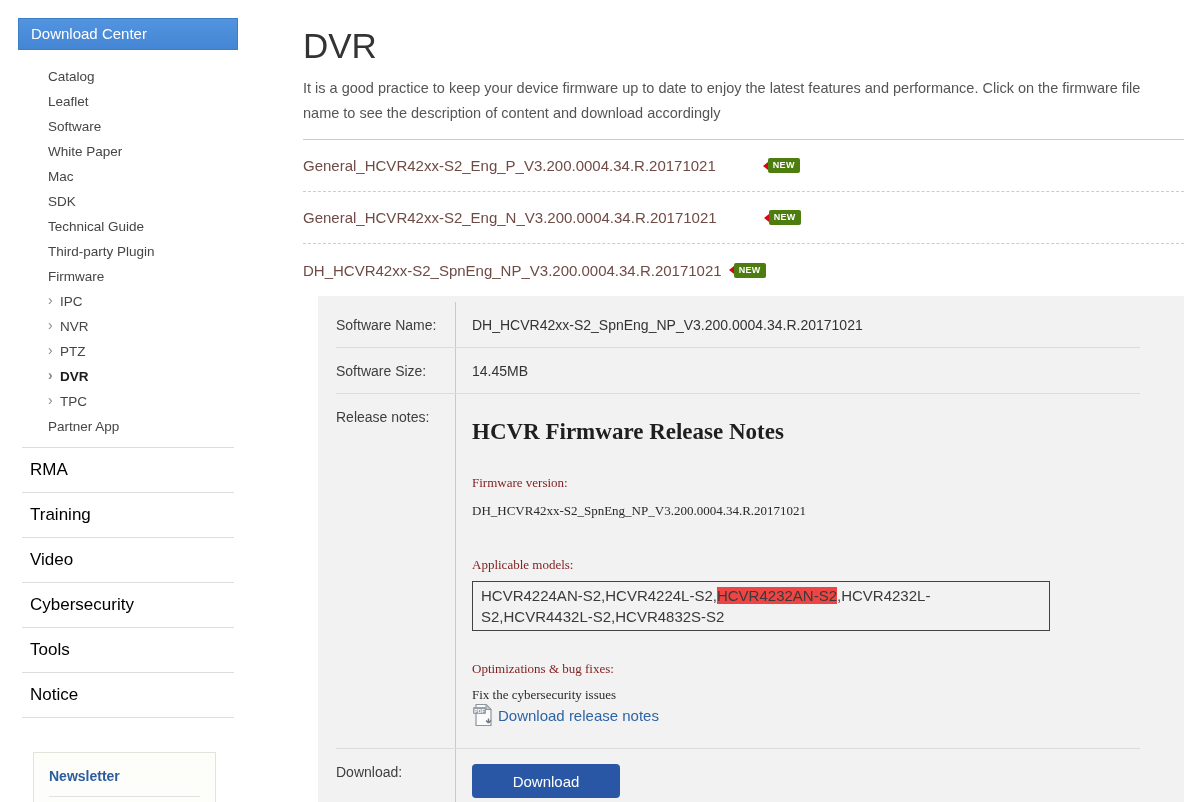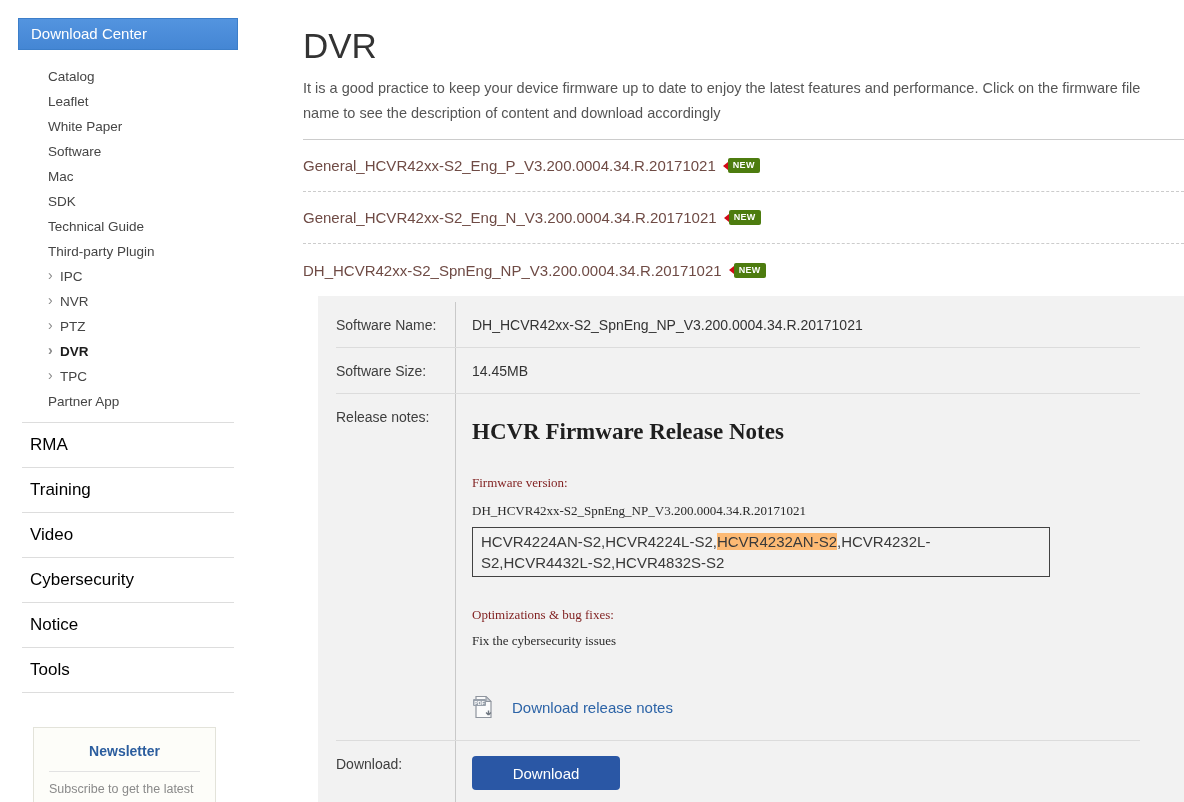--- a/index.html
+++ b/index.html
@@ -15,32 +15,32 @@
     text-decoration:none; cursor:pointer; }
   .sb-subitem { display:block; padding:5px 0 5px 42px; font-size:13.5px; color:#454545;
     text-decoration:none; cursor:pointer; position:relative; }
   .sb-subitem .chev { position:absolute; left:30px; top:3px; color:#8a8a8a; font-size:14px; }
   .sb-subitem.active { font-weight:bold; color:#1c1c1c; }
   .sb-sections { margin:8px 4px 0 4px; border-top:1px solid #ddd; }
   .sb-section { display:block; padding:12px 0 12px 8px; font-size:17px; color:#000000;
     border-bottom:1px solid #ddd; text-decoration:none; cursor:pointer; }
   .newsletter { margin:34px 0 0 15px; width:183px; height:120px; background:#fdfdf9;
     border:1px solid #e3e3da; padding:15px 15px 0 15px; }
-  .nl-title { color:#2b5d9e; font-size:14px; font-weight:bold;text-align:center; }
+  .nl-title { color:#2b5d9e; font-size:14px; font-weight:bold; }
   .nl-divider { border-top:1px solid #e2e2e2; margin:12px 0 10px 0; }
   .nl-sub { color:#8a8a8a; font-size:12.5px; }
 
   
   .main { position:absolute; left:303px; top:0; width:881px; }
   .page-title { margin-top:26px; font-size:35px; font-weight:300; color:#333; }
   .page-desc { margin-top:10px; font-size:14.5px; color:#555; line-height:25px; width:876px; }
   .top-divider { margin-top:13px; border-top:1px solid #ccc; }
 
   .fw-row { height:52px; display:flex; align-items:center; cursor:pointer; }
-  .fw-row.dashed { border-bottom:1px dashed #ccc; }
+  .fw-row.dashed { border-bottom:1px dashed #ccc;gap:40px; }
   .fw-name { font-size:15px; color:#6f4b45; }
   .new-badge { position:relative; display:inline-block; margin-left:12px; background:#4d7c0f;
     color:#fff; font-size:9px; font-weight:bold; line-height:1; padding:3px 5px;
     border-radius:2px; letter-spacing:0.3px; }
   .new-badge::before { content:""; position:absolute; left:-5px; top:50%; transform:translateY(-50%);
     border-top:4px solid transparent; border-bottom:4px solid transparent; border-right:5px solid #d20a17; }
 
   
   .panel { margin-left:15px; width:866px; height:520px; background:#f2f2f2;
     padding:6px 44px 0 18px; }
@@ -51,42 +51,43 @@
   .detail-value.notes-body { padding:12px 0 20px 16px; }
   .notes-title { font-family:Liberation Serif, serif; font-weight:bold;
     font-size:23px; color:#1f1f1f; margin-top:13px; }
   .notes-label { font-family:"Liberation Serif","DejaVu Serif",serif; font-weight:normal;
     font-size:13px; color:#7f1d1d; }
   .notes-text { font-family:"Liberation Serif","DejaVu Serif",serif; font-size:13px; color:#2a2a2a; }
   .mt30 { margin-top:30px; } .mt12 { margin-top:12px; } .mt38 { margin-top:38px; }
   .mt10 { margin-top:10px; }
   .models-box { margin-top:8px; border:1px solid #424242; width:578px; padding:3px 8px;
     font-size:15px; color:#3a3a3a; line-height:21px; background:#f2f2f2; }
-  .hl { background:#fdba74;margin-top:44px; }
-  .link-row { margin-top:46px; display:flex; align-items:center; gap:18px; cursor:pointer; }
+  .hl { background:#ef4444;margin-top:44px; }
+  .link-row { display:flex; align-items:center; gap:4px; cursor:pointer; }
   .notes-link { color:#2d64a7; font-size:15px; text-decoration:none; }
   .dl-btn { display:block; width:148px; height:34px; background:#2a57a5; color:#fff;
     border:none; border-radius:4px; font-size:15px; cursor:pointer;
     font-family:"Liberation Sans",sans-serif; }
 </style>
 </head>
 <body>
 
 <div class="sidebar">
   <div class="sb-header">Download Center</div>
 
   <div class="sb-nav">
     <a class="sb-item">Catalog</a>
     <a class="sb-item">Leaflet</a>
+    <a class="sb-item">Software</a>
     <a class="sb-item">White Paper</a>
-    <a class="sb-item">Software</a>
     <a class="sb-item">Mac</a>
     <a class="sb-item">SDK</a>
     <a class="sb-item">Technical Guide</a>
     <a class="sb-item">Third-party Plugin</a>
+    <a class="sb-item">Firmware</a>
 
     <a class="sb-subitem">
       <span class="chev">›</span>
       <span>IPC</span>
     </a>
     <a class="sb-subitem">
       <span class="chev">›</span>
       <span>NVR</span>
     </a>
     <a class="sb-subitem">
@@ -103,22 +104,22 @@
     </a>
 
     <a class="sb-item">Partner App</a>
   </div>
 
   <div class="sb-sections">
     <a class="sb-section">RMA</a>
     <a class="sb-section">Training</a>
     <a class="sb-section">Video</a>
     <a class="sb-section">Cybersecurity</a>
+    <a class="sb-section">Tools</a>
     <a class="sb-section">Notice</a>
-    <a class="sb-section">Tools</a>
   </div>
 
   <div class="newsletter">
     <div class="nl-title">Newsletter</div>
     <div class="nl-divider"></div>
     <div class="nl-sub">Subscribe to get the latest</div>
   </div>
 </div>
 
 <div class="main">
@@ -152,20 +153,21 @@
     </div>
 
     <div class="detail-row">
       <div class="detail-label">Release notes:</div>
       <div class="detail-value notes-body">
         <div class="notes-title">HCVR Firmware Release Notes</div>
 
         <div class="notes-label mt30">Firmware version:</div>
         <div class="notes-text mt12">DH_HCVR42xx-S2_SpnEng_NP_V3.200.0004.34.R.20171021</div>
 
+        <div class="notes-label mt38">Applicable models:</div>
         <div class="models-box"><span>HCVR4224AN-S2,HCVR4224L-S2,</span><span class="hl">HCVR4232AN-S2</span><span>,HCVR4232L-S2,HCVR4432L-S2,HCVR4832S-S2</span></div>
 
         <div class="notes-label mt30">Optimizations &amp; bug fixes:</div>
         <div class="notes-text mt10">Fix the cybersecurity issues</div>
 
         <div class="link-row">
           <svg width="22" height="25" viewBox="0 0 22 25">
             <path d="M4 1.5 h10 l5 5 v16 H4 z" fill="#fbfbfb" stroke="#8f959e" stroke-width="1.2"></path>
             <path d="M14 1.5 l5 5 h-5 z" fill="#c8cdd4" stroke="#8f959e" stroke-width="1"></path>
             <rect x="1" y="4" width="13" height="7" rx="1" fill="#99a1ab"></rect>

